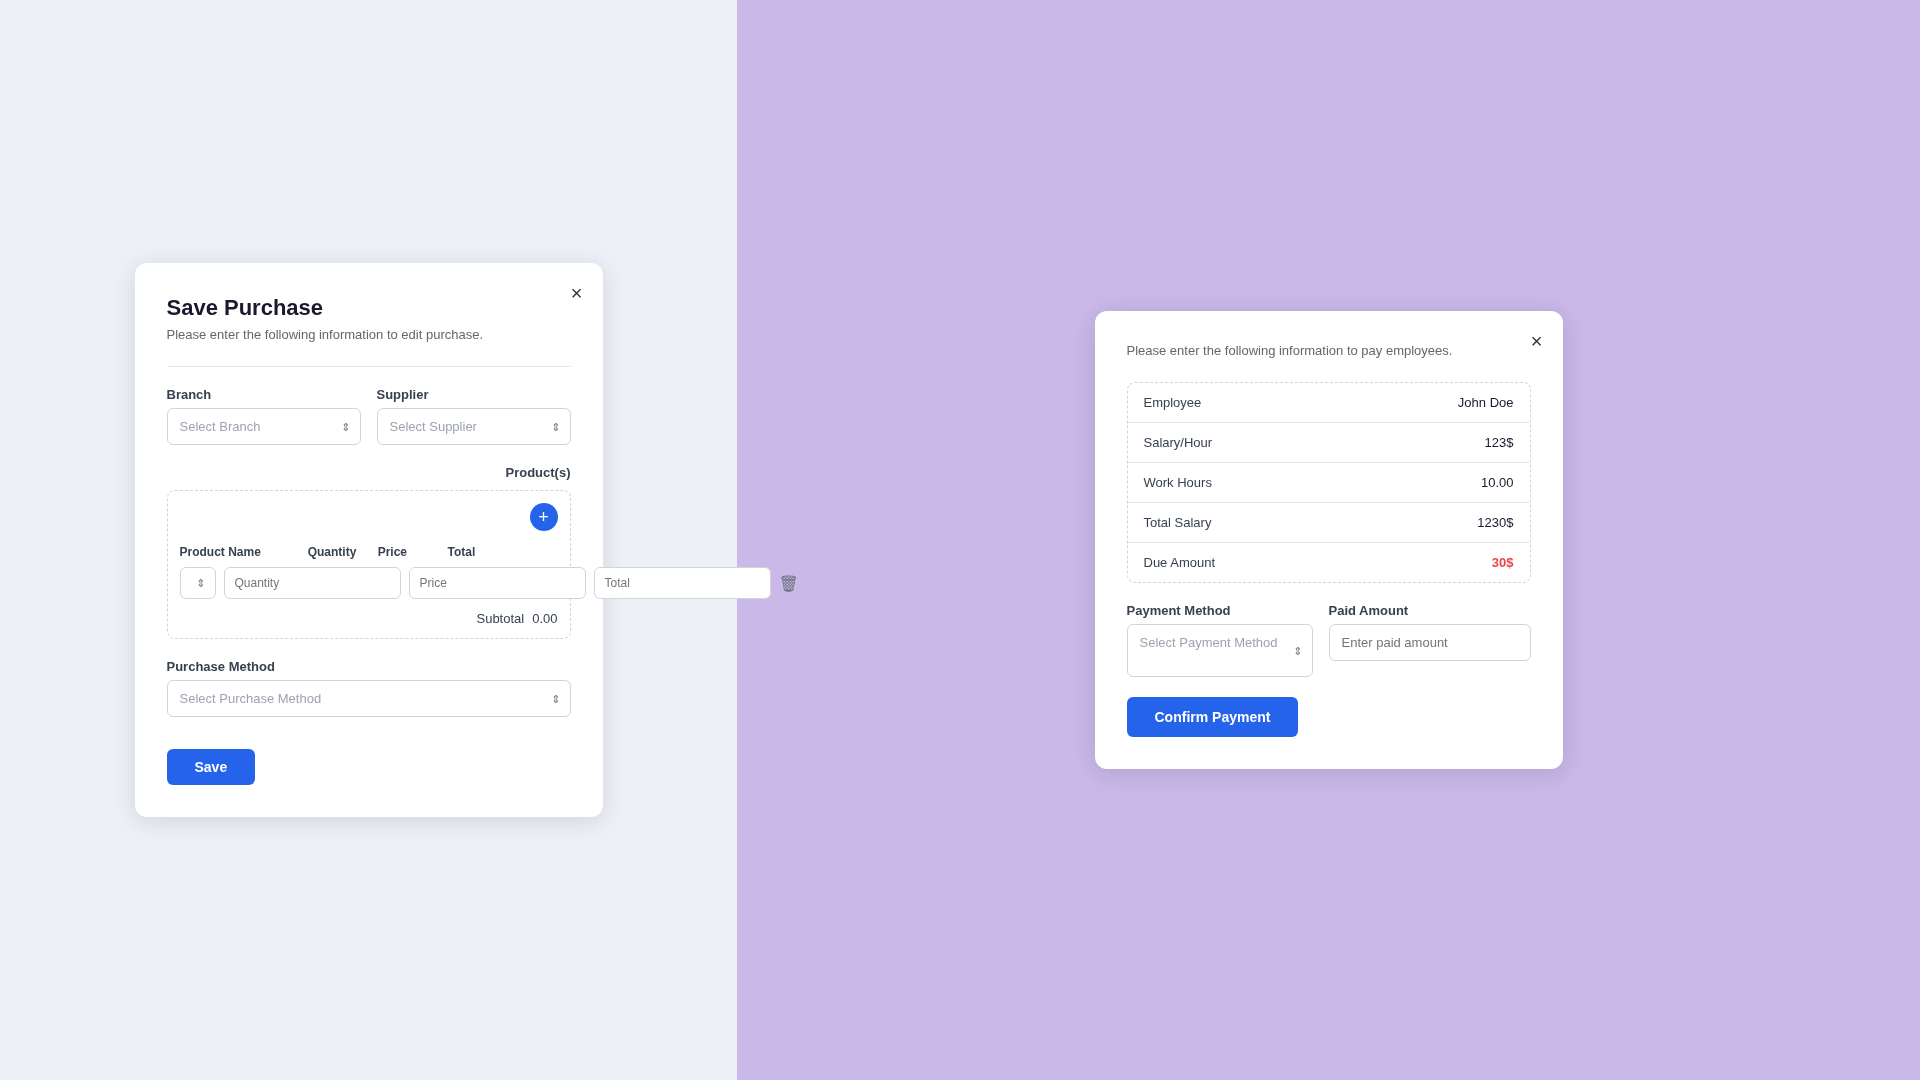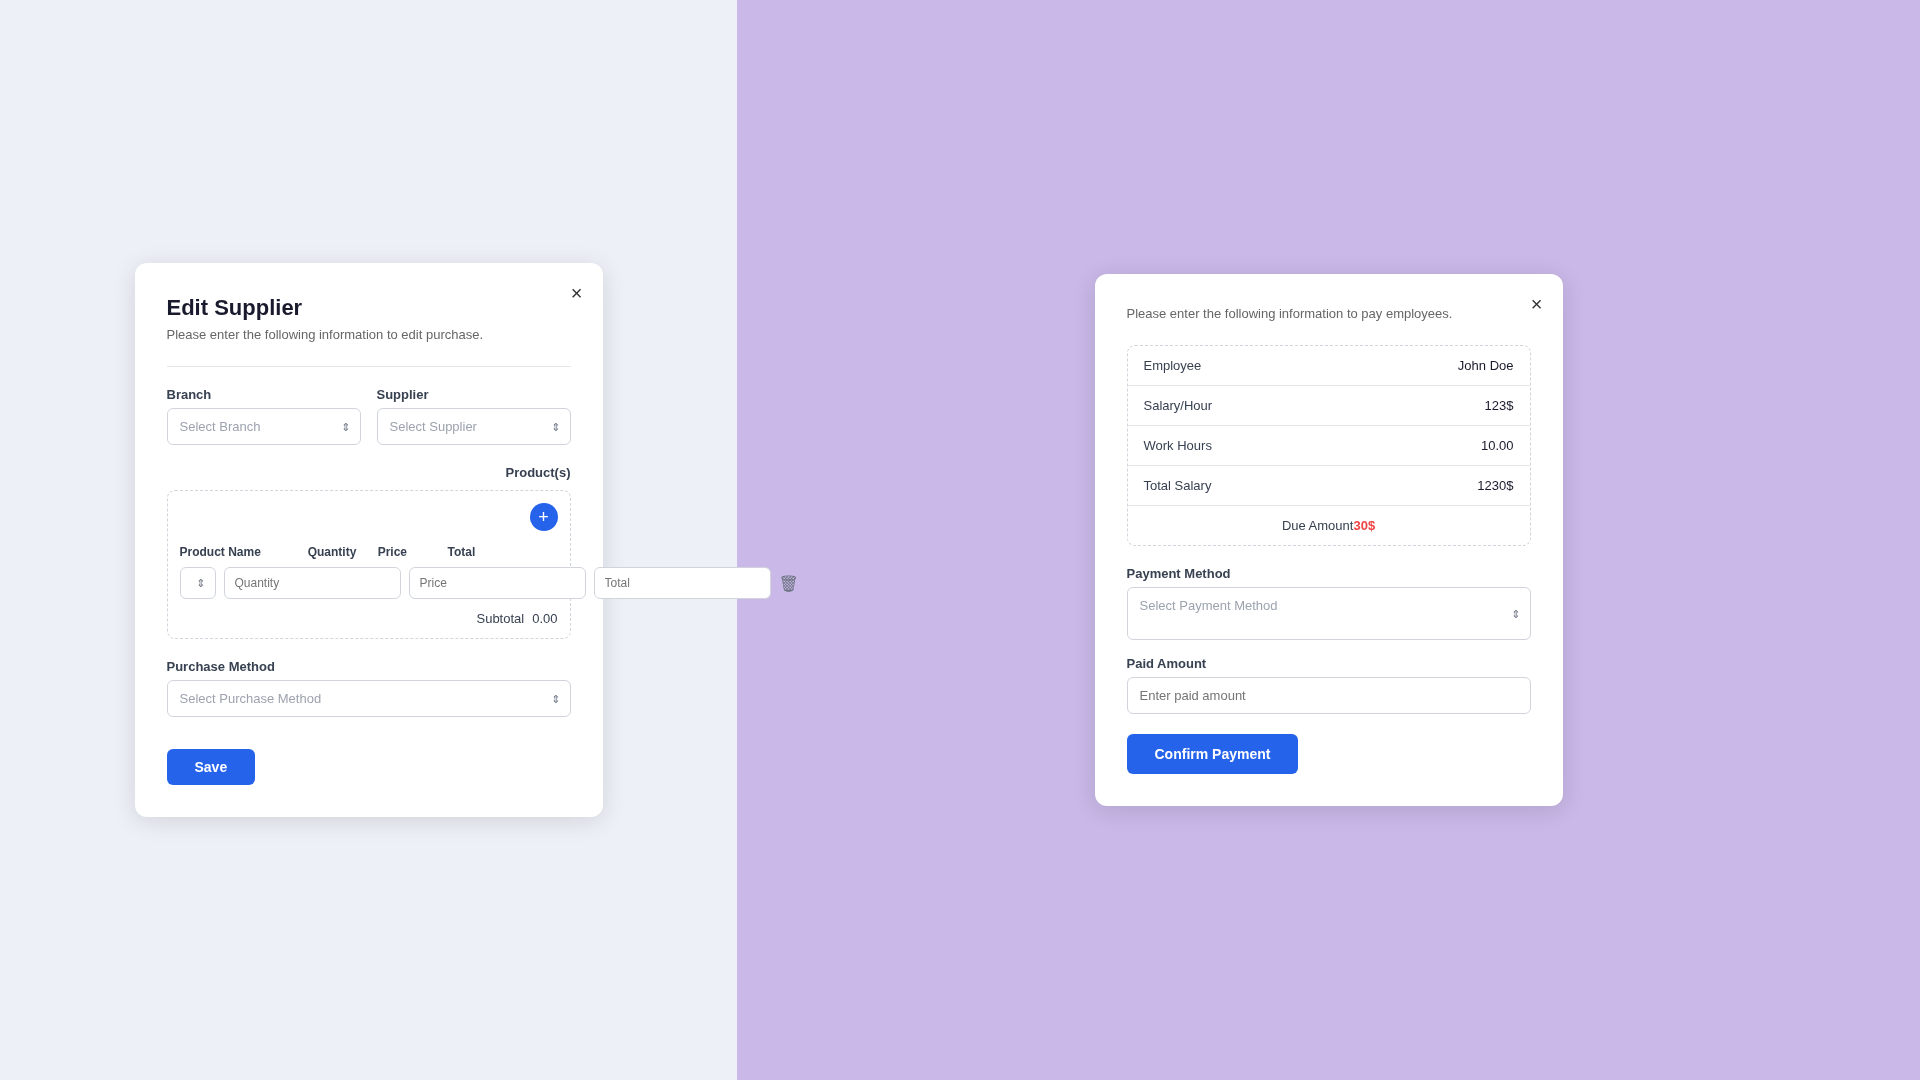--- a/index.html
+++ b/index.html
@@ -225,40 +225,38 @@
     }
     .payment-row {
       display: flex;
       justify-content: space-between;
       padding: 12px 16px;
       border-bottom: 1px solid #e5e7eb;
       font-size: 13px;
     }
     .payment-row:last-child {
       border-bottom: none;
-      justify-content: center;
     }
     .payment-row-label {
       color: #374151;
       font-weight: 400;
     }
     .payment-row-value {
       color: #1a1a2e;
       font-weight: 500;
     }
     .payment-row-value.due {
       color: #ef4444;
       font-weight: 600;
     }
 
     .payment-fields-row {
       display: flex;
       gap: 16px;
       margin-bottom: 20px;
-      flex-direction: column;
     }
     .payment-field-group {
       flex: 1;
       display: flex;
       flex-direction: column;
     }
     .payment-field-label {
       font-size: 13px;
       font-weight: 600;
       color: #374151;
@@ -283,21 +281,21 @@
       font-weight: 600;
       cursor: pointer;
     }
   </style>
 </head>
 <body>
 
 <div class="left-panel">
   <div class="modal edit-purchase-modal">
     <button class="modal-close">×</button>
-    <h2 class="modal-title">Edit Supplier</h2>
+    <h2 class="modal-title">Save Purchase</h2>
     <p class="modal-subtitle">Please enter the following  information to edit purchase.</p>
     <hr class="divider">
 
     <div class="form-row">
       <div class="form-group">
         <label class="form-label">Branch</label>
         <div class="select-wrapper">
           <select>
             <option value="">Select Branch</option>
           </select>

